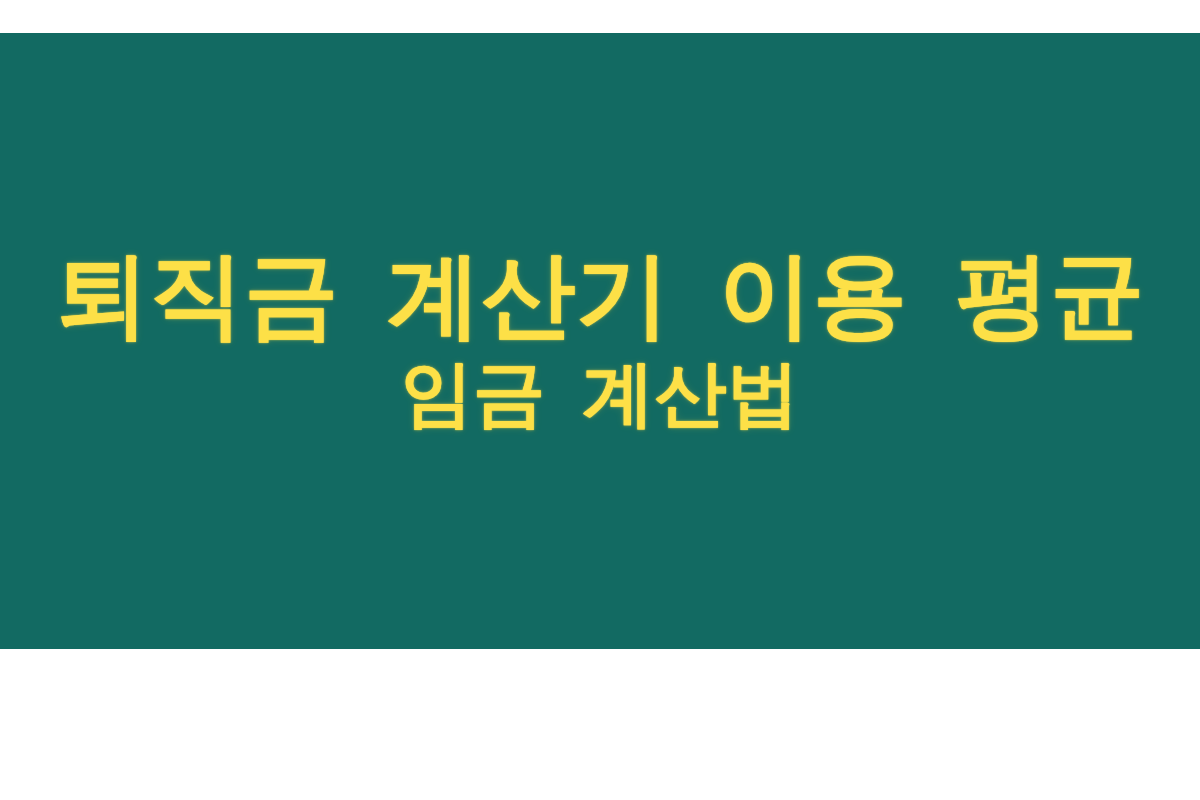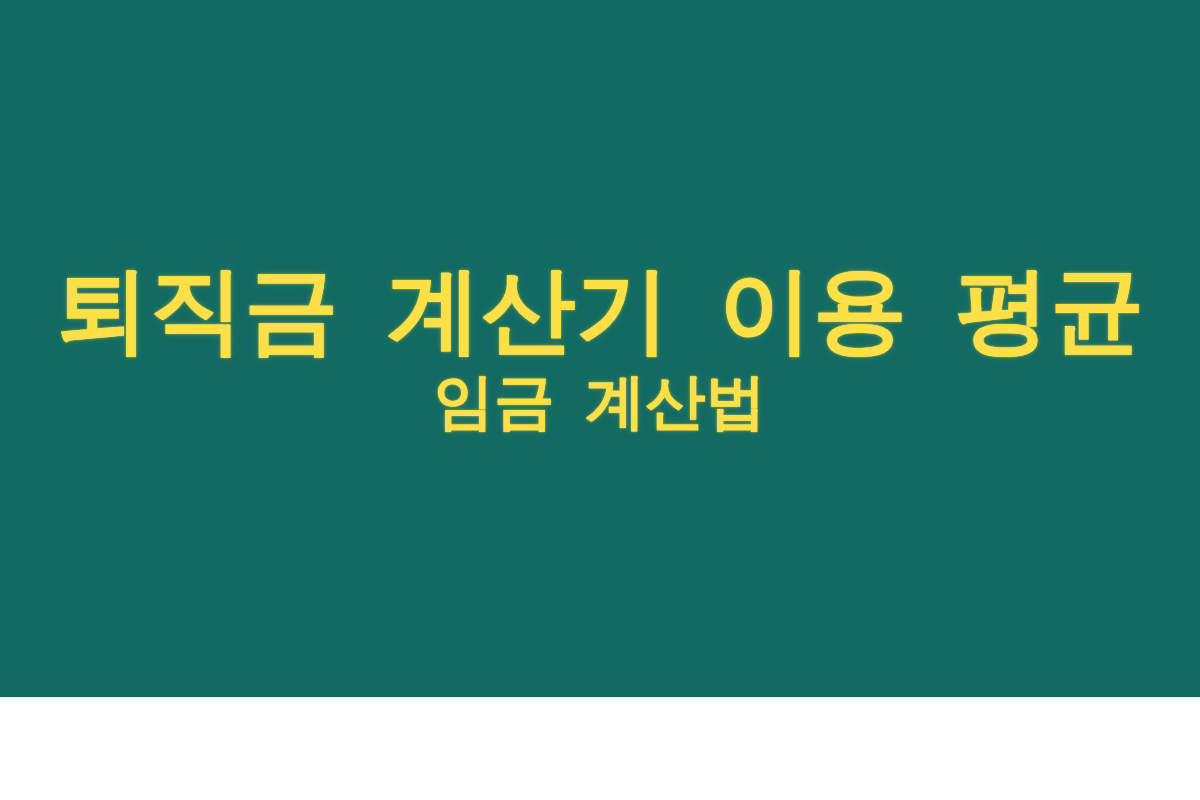--- a/index.html
+++ b/index.html
@@ -13,26 +13,27 @@
     height: 800px;
     overflow: hidden;
     font-family: "Liberation Sans", "DejaVu Sans", sans-serif;
   }
 
   
   .thumbnail-card {
     position: relative;
     box-sizing: border-box;
     width: 1200px;
-    height: 697px;
+    height: 616px;
     background-color: #126a62;
     display: flex;
     align-items: center;
     justify-content: center;
     user-select: none;
+    margin-top: 33px;
   }
 
   .title-block {
     width: 1110px;
     text-align: center;
     line-height: 1.18;
     padding-bottom: 6px;
   }
 
   .title-line {
@@ -50,21 +51,21 @@
       0 0 3px rgba(253, 224, 71, 0.45),
       0 0 9px rgba(253, 224, 71, 0.14);
     -webkit-font-smoothing: antialiased;
   }
 
   .title-line--primary {
     font-size: 94px;
   }
 
   .title-line--secondary {
-    font-size: 60px;
+    font-size: 72px;
   }
 </style>
 </head>
 <body>
 
 <div class="thumbnail-card">
 
   <div class="title-block">
 
     <span class="title-line title-line--primary">퇴직금 계산기 이용 평균</span>

